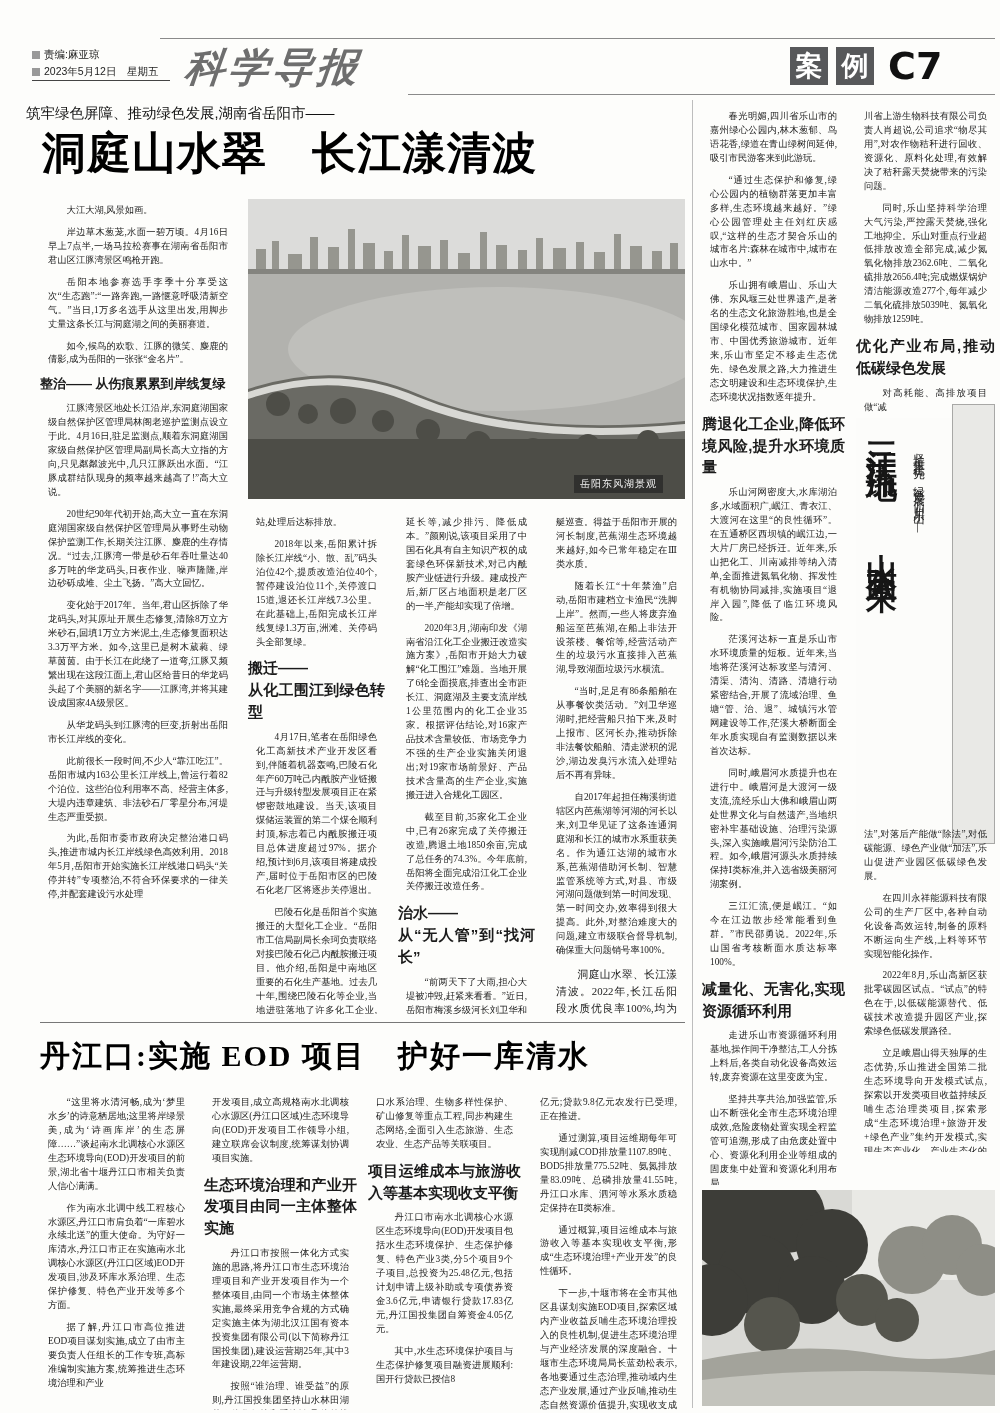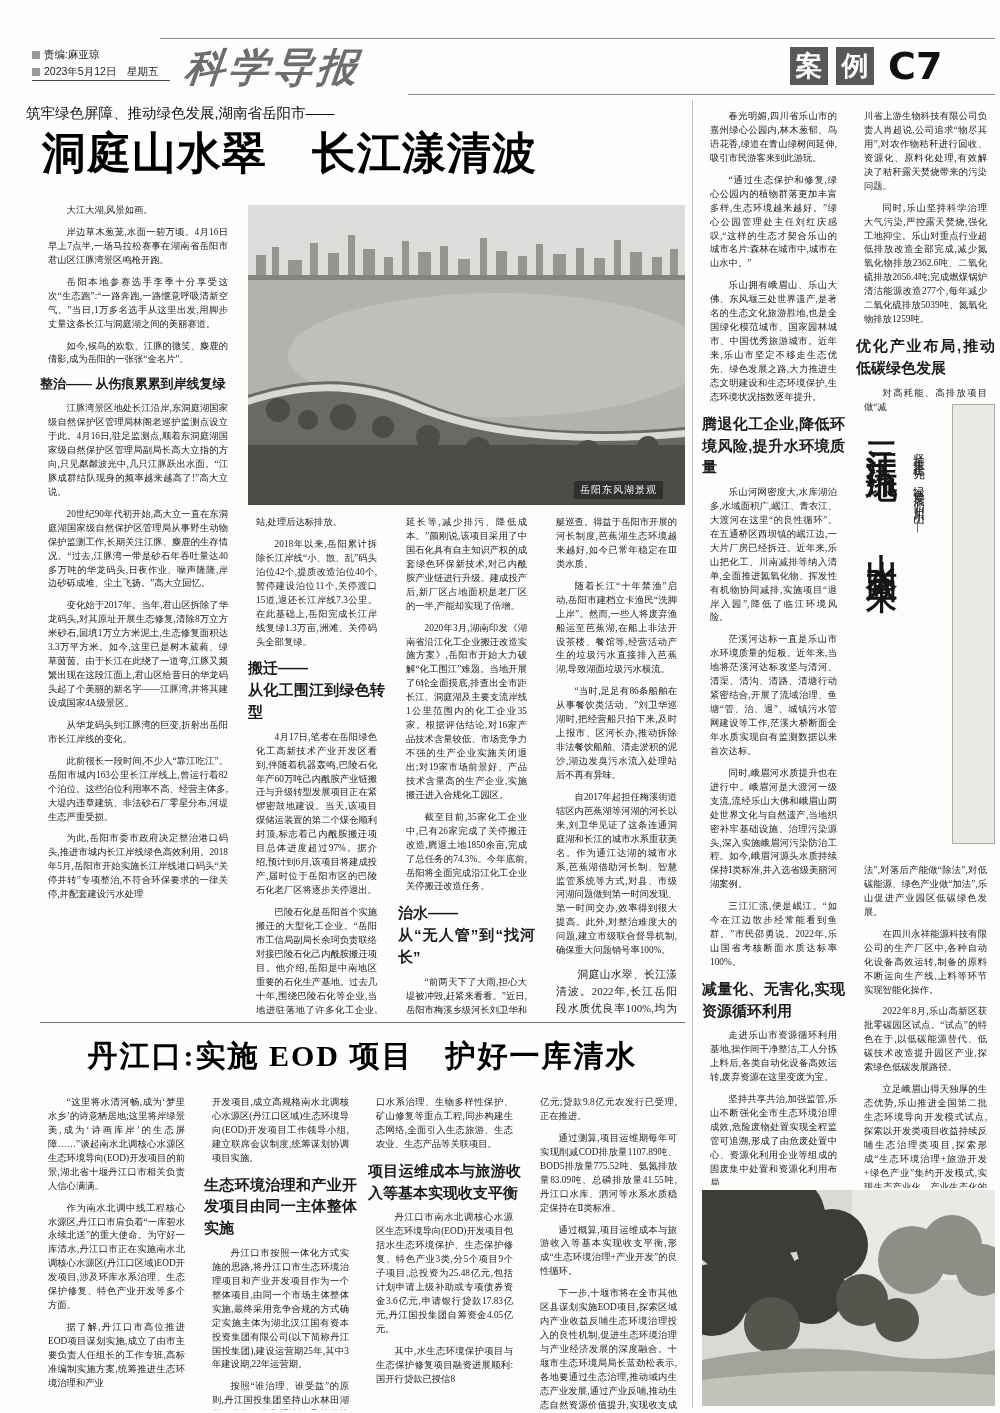--- a/index.html
+++ b/index.html
@@ -19,45 +19,45 @@
   .pageno{font-family:"DejaVu Sans",sans-serif;font-weight:bold;font-size:38px;color:#111;margin-left:6px;}
   .hdr-rule-bot{left:408px;top:94px;width:587px;height:1px;background:#8a8a8a;}
   
   .a1-kicker{left:26px;top:104px;width:600px;font-size:14.5px;color:#111;
              font-family:"Liberation Sans",sans-serif;}
   .a1-headline{left:42px;top:124px;width:645px;font-size:44px;font-weight:bold;letter-spacing:1px;
                font-family:"Liberation Sans","DejaVu Sans",sans-serif;color:#000;}
   .lede-col{left:40px;top:196px;width:196px;height:818px;overflow:hidden;
             font-size:11.5px;line-height:1.5;text-align:justify;}
   .lede-col .col-subhead{font-size:13px;}
-  .photo1{left:248px;top:205px;width:437px;height:300px;overflow:hidden;background:#0f766e;}
+  .photo1{left:248px;top:199px;width:437px;height:300px;overflow:hidden;background:#0f766e;}
   .photo-caption{position:absolute;right:22px;bottom:6px;background:rgba(40,40,40,.78);color:#f2f2f2;
                  font-family:"Liberation Sans",sans-serif;font-size:10px;padding:2px 6px;letter-spacing:1px;}
   .a1-cols{left:248px;top:508px;width:437px;height:506px;display:flex;gap:13px;}
   .a1-cols .col,.a2-cols .col,.a3-col{font-size:9.3px;line-height:1.5;text-align:justify;overflow:hidden;}
   .a1-cols .col{width:137px;height:506px;}
   
   .para{text-indent:2em;margin:8px;}
   .para.cont{text-indent:0;}
   .para.closing{font-size:10.8px;line-height:1.55;}
   .col-subhead{font-family:"Liberation Sans",sans-serif;font-weight:bold;white-space:pre-line;
                font-size:15px;line-height:1.45;margin:7px 0 5px 0;text-indent:0;}
   .byline{font-weight:bold;text-align:right;text-indent:0;margin-top:2px;font-size:10.5px;letter-spacing:2px;}
   
   .vdiv{left:692px;top:100px;width:1px;height:1308px;background:#bdbdbd;}
   
   .a2-rule{left:40px;top:1022px;width:645px;height:1px;background:#777;}
-  .a2-headline{left:40px;top:1036px;width:645px;text-align:center;font-size:30px;font-weight:bold;
+  .a2-headline{left:40px;top:1036px;width:645px;font-size:30px;font-weight:bold;
                color:#000;font-family:"Liberation Serif",serif;letter-spacing:2px;}
   .a2-cols{left:40px;top:1088px;width:645px;height:322px;display:flex;gap:11px;}
   .a2-cols .col{width:153px;height:322px;}
   
   .a3-colL{left:702px;top:102px;width:143px;height:1083px;}
   .a3-colR-top{left:856px;top:102px;width:139px;height:312px;}
-  .a3-colR-bot{left:856px;top:856px;width:139px;height:332px;}
+  .a3-colR-bot{left:856px;top:820px;width:139px;height:332px;}
   .a3-col{font-size:9.3px;line-height:1.5;text-align:justify;overflow:hidden;}
   .a3-col .col-subhead{white-space:normal;}
   
   .sidebox{left:856px;top:418px;width:96px;height:427px;background:#fcfcfa;display:flex;flex-direction:row;}
   .sidebox-title{writing-mode:vertical-rl;font-size:31px;font-weight:bold;letter-spacing:7px;
                  font-family:"Liberation Serif",serif;color:#161616;margin-left:4px;}
   .sidebox-kicker{writing-mode:vertical-rl;font-size:11.5px;letter-spacing:3px;color:#222;
                   margin-left:9px;padding-top:26px;}
   .sideband{left:952px;top:404px;width:43px;height:440px;background:#e9e9e6;border:1px solid #a8a8a6;box-sizing:border-box;}
   

